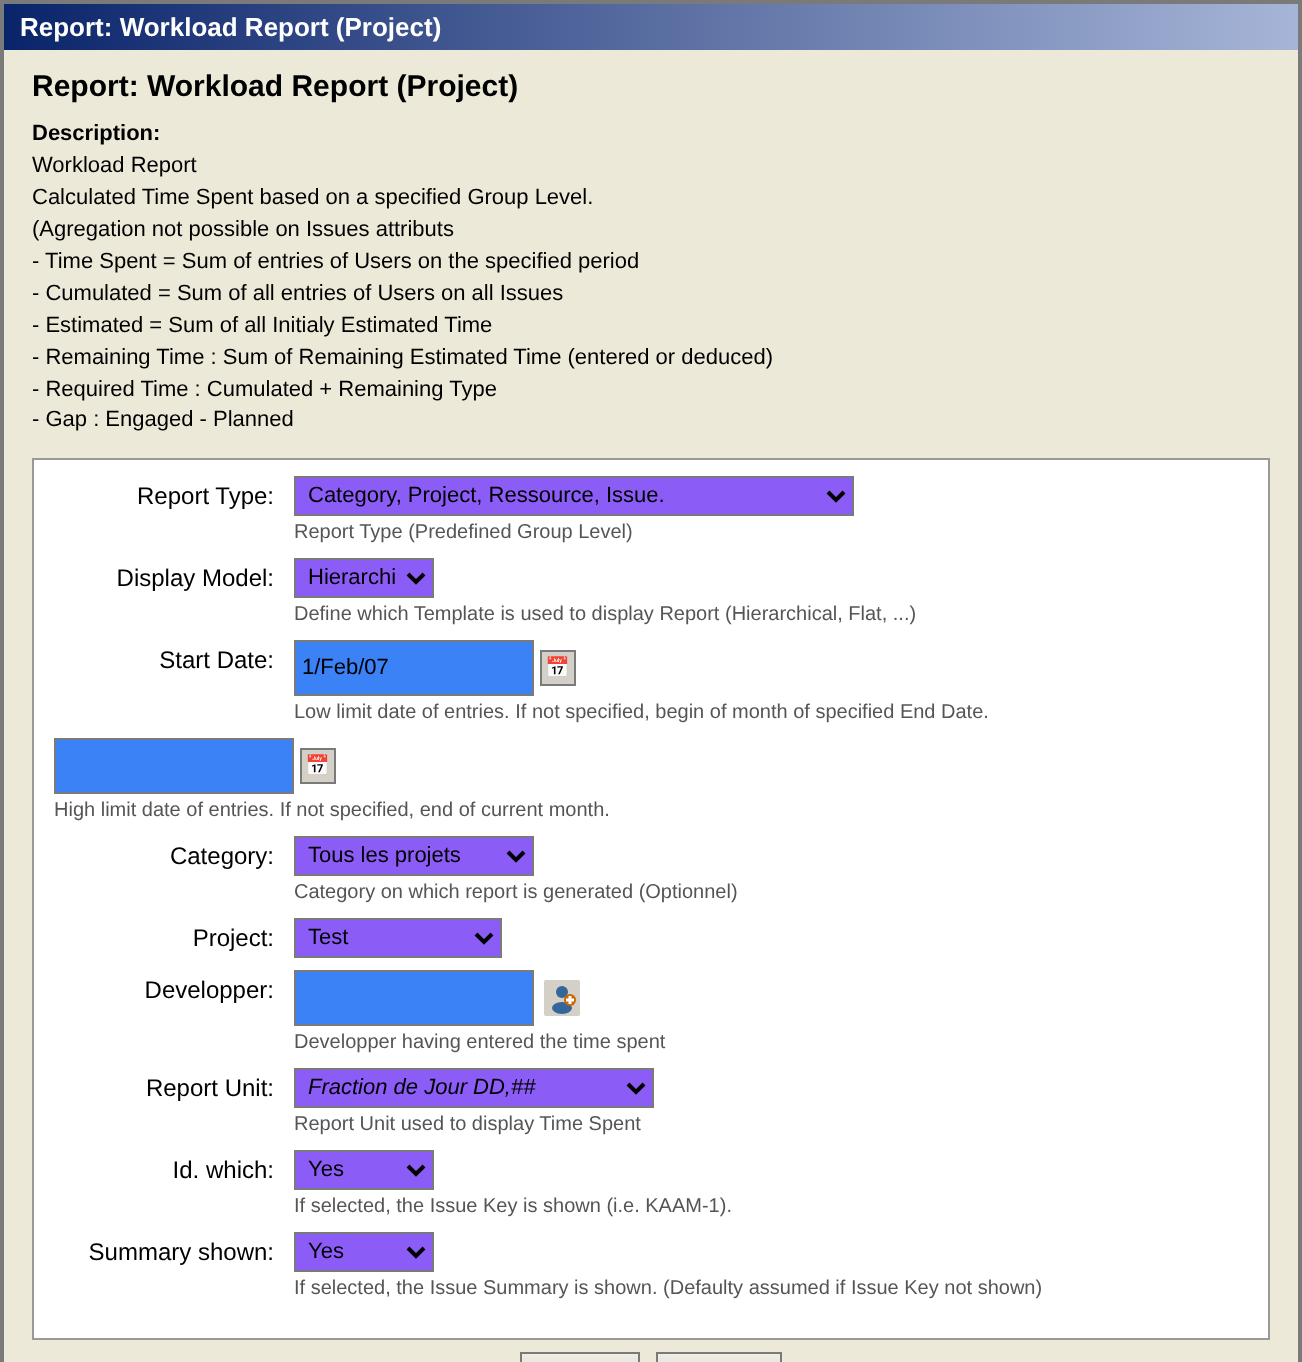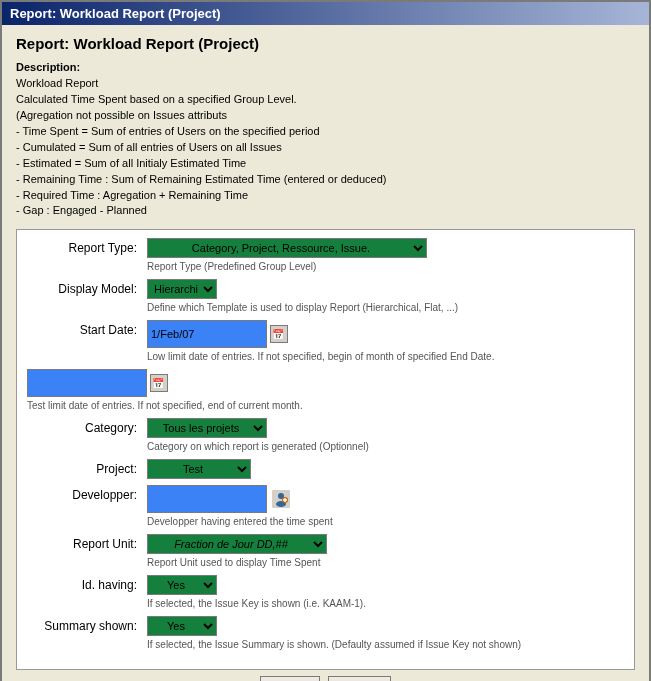--- a/index.html
+++ b/index.html
@@ -67,25 +67,24 @@
       flex: 1;
     }
     .form-hint {
       font-size: 10px;
       color: #555;
       margin-top: 2px;
       line-height: 1.3;
     }
     select {
       font-size: 11px;
-      background: #15803d;
+      background: #8b5cf6;
       border: 1px solid #7a7a7a;
       padding: 1px 2px;
       height: 20px;
-      text-align: center;
     }
     input[type="text"] {
       font-size: 11px;
       border: 1px solid #7a7a7a;
       padding: 13px 3px;
       height: 20px;
       background: #3b82f6;
     }
     .date-container {
       display: flex;
@@ -166,21 +165,21 @@
 
     <div class="description-block">
       <span class="desc-label">Description:</span><br>
       <span>Workload Report</span><br>
       <span>Calculated Time Spent based on a specified Group Level.</span><br>
       <span>(Agregation not possible on Issues attributs</span><br>
       <span>- Time Spent = Sum of entries of Users on the specified period</span><br>
       <span>- Cumulated = Sum of all entries of Users on all Issues</span><br>
       <span>- Estimated = Sum of all Initialy Estimated Time</span><br>
       <span>- Remaining Time : Sum of Remaining Estimated Time (entered or deduced)</span><br>
-      <span>- Required Time : Agregation + Remaining Time</span><br>
+      <span>- Required Time : Cumulated + Remaining Type</span><br>
       <span>- Gap : Engaged - Planned</span>
     </div>
 
     <div class="form-section">
 
       <div class="form-row">
         <div class="form-label">Report Type:</div>
         <div class="form-field">
           <select class="select-large">
             <option>Category, Project, Ressource, Issue.</option>
@@ -212,21 +211,21 @@
           <div class="form-hint">Low limit date of entries. If not specified, begin of month of specified End Date.</div>
         </div>
       </div>
 
       <div class="form-row">
         <div class="form-field">
           <div class="date-container">
             <input type="text" class="date-input" value="" style="">
             <div class="date-icon" title="Pick date">📅</div>
           </div>
-          <div class="form-hint">Test limit date of entries. If not specified, end of current month.</div>
+          <div class="form-hint">High limit date of entries. If not specified, end of current month.</div>
         </div>
       </div>
 
       <div class="form-row">
         <div class="form-label">Category:</div>
         <div class="form-field">
           <select class="select-category">
             <option>Tous les projets</option>
             <option>Category A</option>
             <option>Category B</option>
@@ -272,21 +271,21 @@
           <select class="select-reportunit">
             <option>Fraction de Jour DD,##</option>
             <option>Hours</option>
             <option>Days</option>
           </select>
           <div class="form-hint">Report Unit used to display Time Spent</div>
         </div>
       </div>
 
       <div class="form-row">
-        <div class="form-label">Id. having:</div>
+        <div class="form-label">Id. which:</div>
         <div class="form-field">
           <select class="select-small">
             <option>Yes</option>
             <option>No</option>
           </select>
           <div class="form-hint">If selected, the Issue Key is shown (i.e. KAAM-1).</div>
         </div>
       </div>
 
       <div class="form-row">

